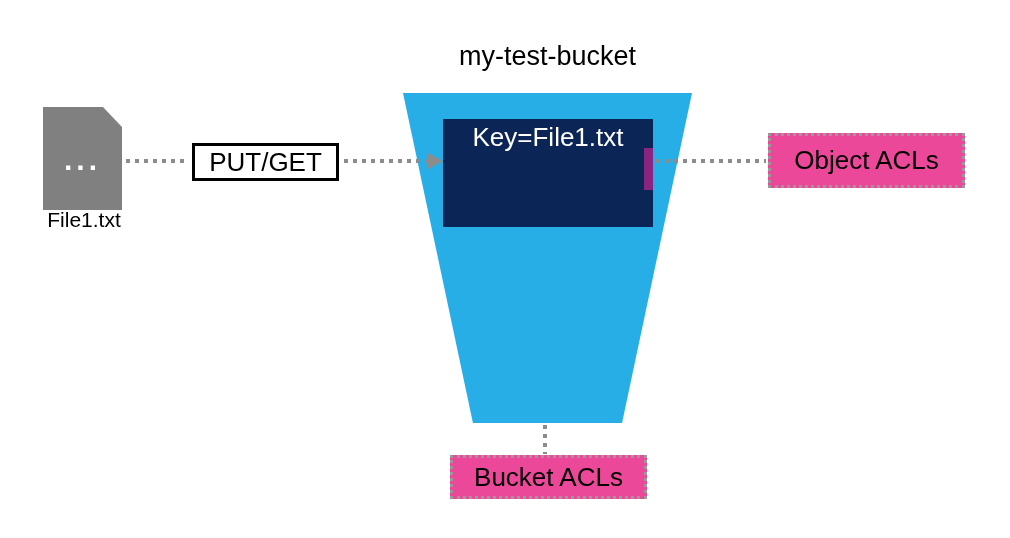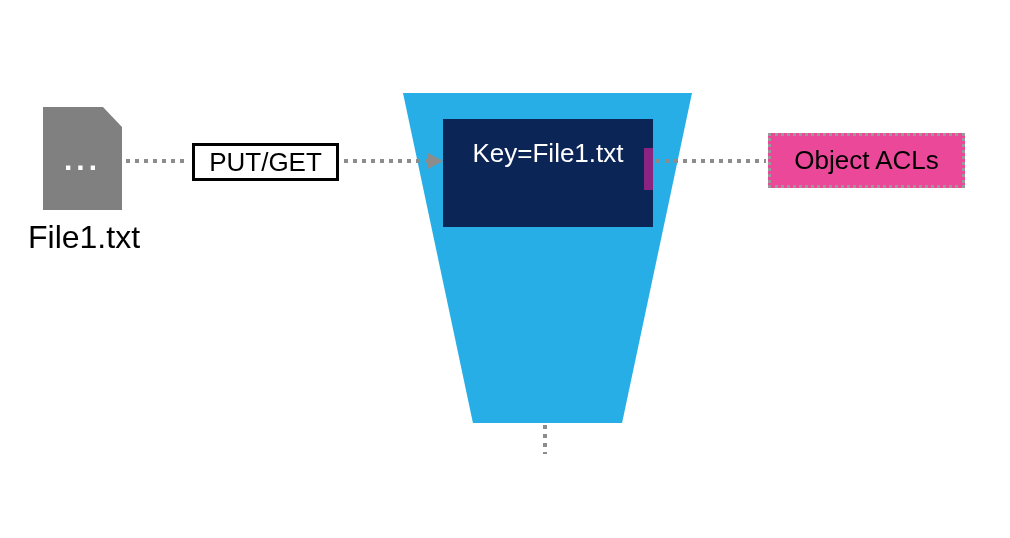--- a/index.html
+++ b/index.html
@@ -51,21 +51,21 @@
   }
   .object-rect .obj-line {
     display: block;
     text-align: center;
     color: #ffffff;
     font-size: 26px;
     line-height: 33px;
     white-space: nowrap;
   }
   .object-rect .obj-text-wrap {
-    padding-top: 18px;
+    padding-top: 2px;
   }
 
   
   .acl-marker {
     position: absolute;
     left: 644px;
     top: 148px;
     width: 9px;
     height: 42px;
     background: #8A2480;
@@ -90,24 +90,24 @@
     text-align: center;
     color: #ffffff;
     font-size: 30px;
     font-weight: bold;
     letter-spacing: 4px;
     line-height: 30px;
   }
   .file-label {
     position: absolute;
     left: 24px;
-    top: 219px;
+    top: 208px;
     width: 120px;
     text-align: center;
-    font-size: 32px;
+    font-size: 21px;
     color: #000000;
     white-space: nowrap;
   }
 
   
   .conn-h {
     position: absolute;
     height: 4px;
     background-image: repeating-linear-gradient(to right, #8C8C8C 0 4px, transparent 4px 9px);
   }
@@ -165,20 +165,21 @@
     white-space: nowrap;
   }
   #object-acls-box { left: 768px; top: 133px; width: 197px; height: 55px; }
   #bucket-acls-box { left: 450px; top: 455px; width: 197px; height: 44px; }
 </style>
 </head>
 <body>
 
 <div id="canvas">
 
+  <div class="diagram-title">my-test-bucket</div>
 
   <div class="bucket"></div>
 
   <div class="object-rect">
     <div class="obj-text-wrap">
       <span class="obj-line">Key=File1.txt</span>
     </div>
   </div>
 
   <div class="acl-marker"></div>
@@ -194,14 +195,15 @@
 
   <div class="conn-h" id="conn-op-bucket"></div>
   <div class="arrowhead"></div>
 
   <div class="conn-h" id="conn-obj-acl"></div>
 
   <div class="acl-box" id="object-acls-box">Object ACLs</div>
 
   <div class="conn-v" id="conn-bucket-acl"></div>
 
+  <div class="acl-box" id="bucket-acls-box">Bucket ACLs</div>
 
 </div>
 
 </body></html>

